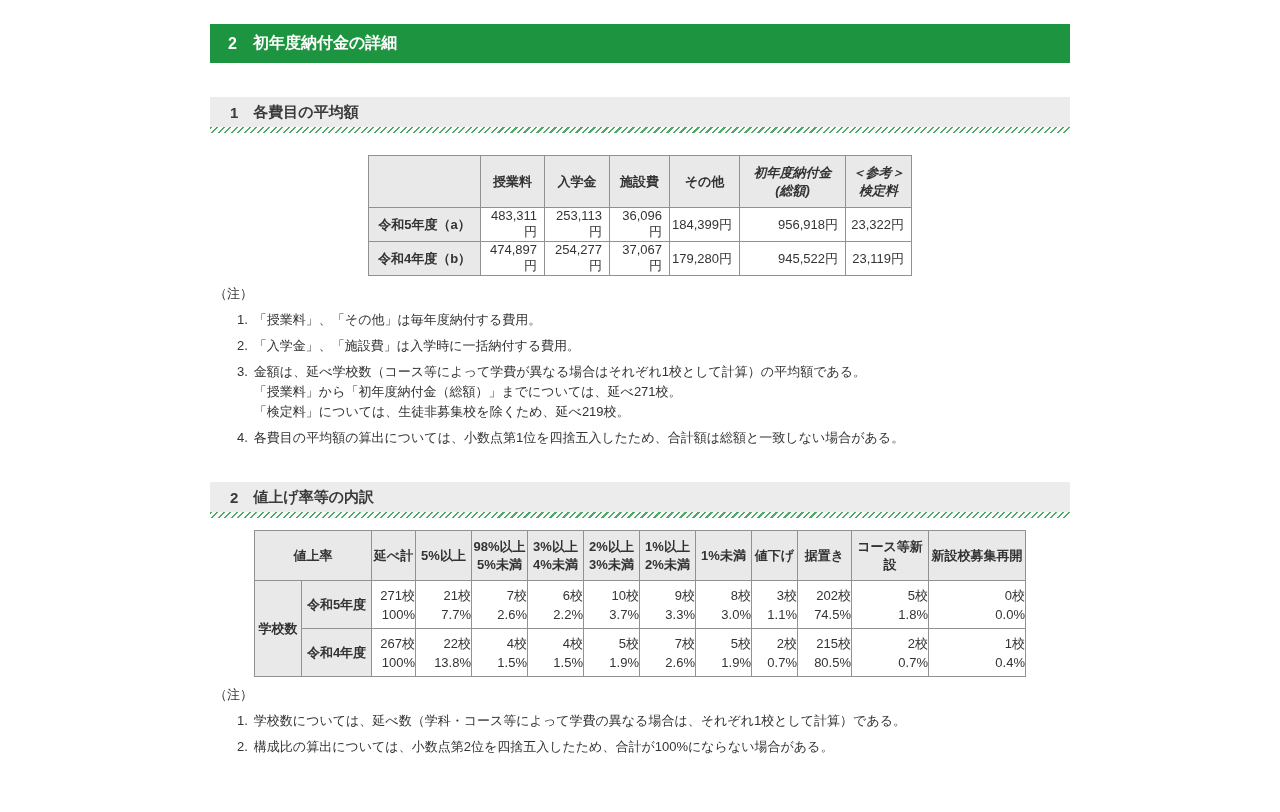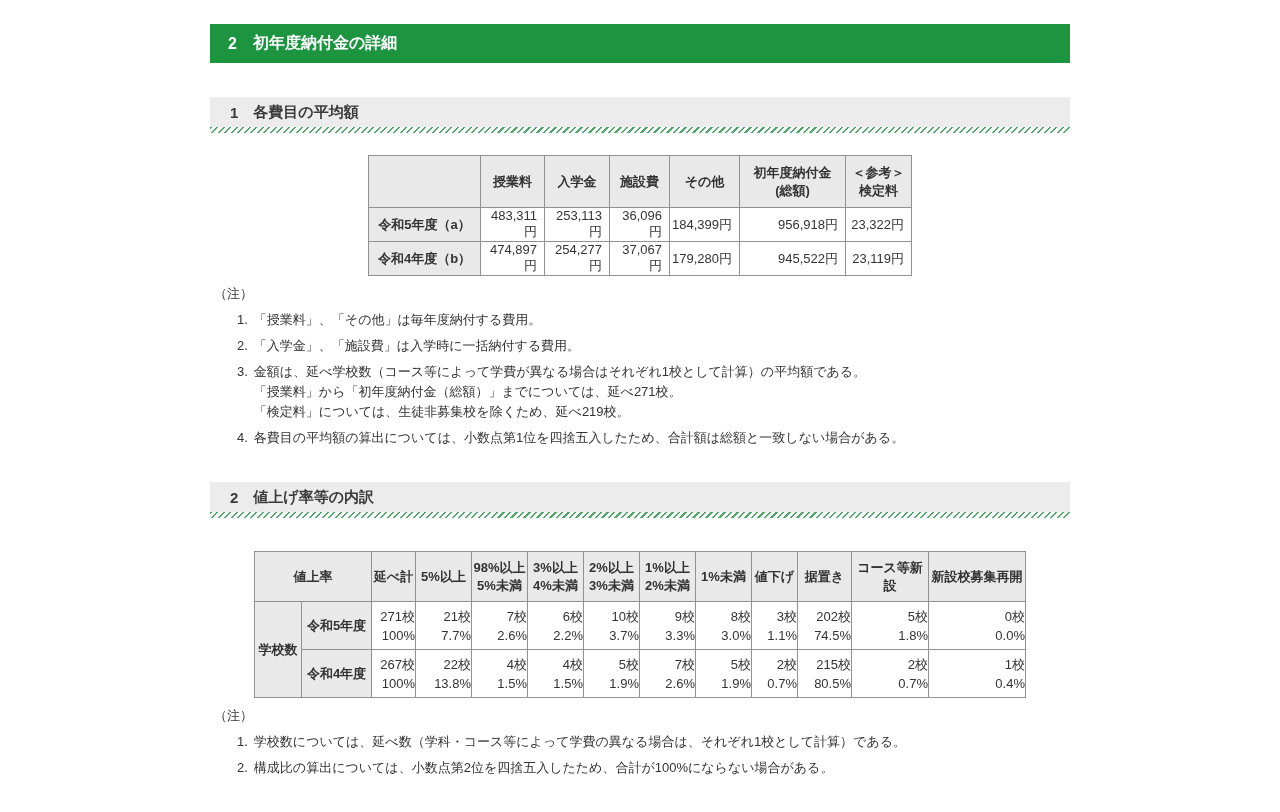--- a/index.html
+++ b/index.html
@@ -54,23 +54,23 @@
 
   table { border-collapse: collapse; font-size: 13px; color: var(--text-color); }
   th, td { border: 1px solid var(--border-gray); padding: 0; }
   th { background: var(--cell-gray); font-weight: bold; text-align: center; }
   td { background: #ffffff; }
 
   .t1 { margin: 22px auto 0 auto; }
   .t1 thead tr { height: 52px; margin-left: 32px; }
   .t1 tbody tr { height: 30px; }
   .t1 td.num { text-align: right; padding-right: 7px; }
-  .t1 .two-line div { line-height: 18px; }
-
-  .t2 { margin: 33px auto 0 auto; }
+  .t1 .two-line div { line-height: 18px; font-style: italic; }
+
+  .t2 { margin: 12px auto 0 auto; }
   .t2 thead tr { height: 50px; }
   .t2 tbody tr { height: 48px; }
   .t2 .two-line div { line-height: 18px; }
   .t2 td div { line-height: 19px; text-align: right; }
 
   .notes { margin-top: 8px; font-size: 13px; line-height: 20px; }
   .note-label { margin-left: 4px; }
   .note-item { display: flex; margin-left: 27px; margin-top: 6px; }
   .note-num { flex: 0 0 auto; margin-right: 6px; }
   .note-lines div { line-height: 20px; }

